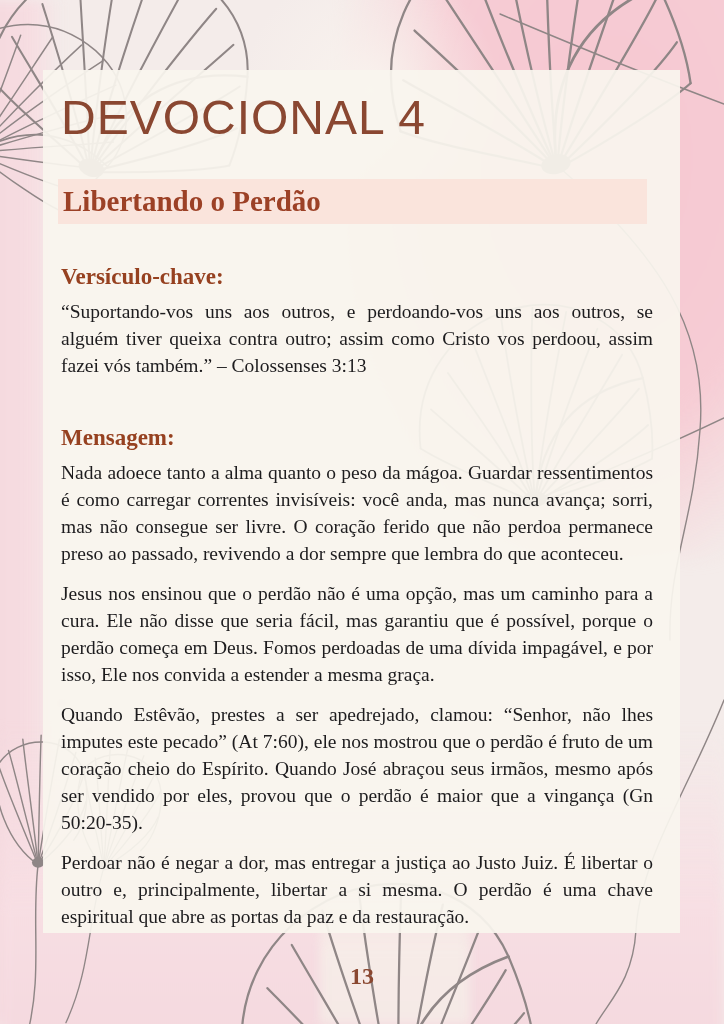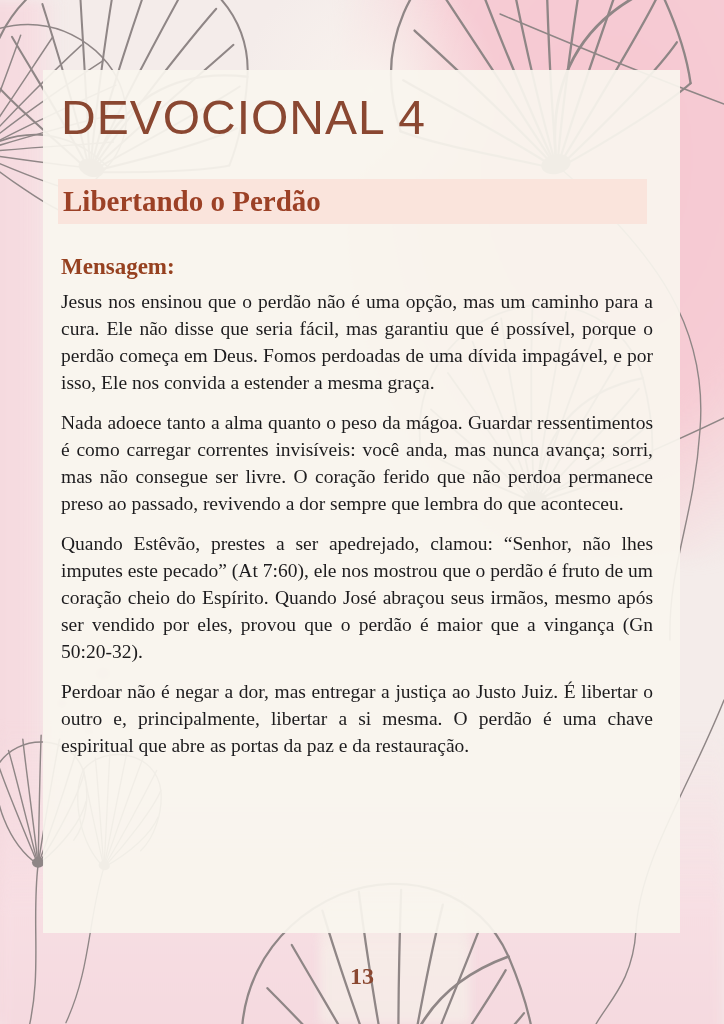--- a/index.html
+++ b/index.html
@@ -65,21 +65,21 @@
     display:flex;align-items:center;
   }
   .subtitle{
     margin:0;padding-left:5px;
     font-size:29px;font-weight:bold;color:#9c4126;
     font-family:"Liberation Serif", serif;
     text-align:right;
   }
   .section{margin:0 27px 0 18px;}
   .section.verse{margin-top:40px;}
-  .section.message{margin-top:30px;}
+  .section.message{margin-top:46px;}
   .sec-heading{
     margin:0 0 8px 0;
     font-size:23px;font-weight:bold;color:#964120;
     font-family:"Liberation Serif", serif;
   }
   .body-p{
     margin:0 0 13px 0;
     font-size:19.5px;line-height:27px;color:#1d1c1e;
     text-align:justify;
   }
@@ -160,24 +160,28 @@
     <path d="M724,700 C688,790 640,860 636,930 C633,980 610,1000 596,1024"></path>
   </svg>
 
   <main class="card">
     <h1 class="title">DEVOCIONAL 4</h1>
 
     <div class="band">
       <h2 class="subtitle">Libertando o Perdão</h2>
     </div>
 
+    <section class="section verse">
+      <h3 class="sec-heading">Versículo-chave:</h3>
+      <p class="body-p">“Suportando-vos uns aos outros, e perdoando-vos uns aos outros, se alguém tiver queixa contra outro; assim como Cristo vos perdoou, assim fazei vós também.” – Colossenses 3:13</p>
+    </section>
 
     <section class="section message">
       <h3 class="sec-heading">Mensagem:</h3>
+      <p class="body-p">Nada adoece tanto a alma quanto o peso da mágoa. Guardar ressentimentos é como carregar correntes invisíveis: você anda, mas nunca avança; sorri, mas não consegue ser livre. O coração ferido que não perdoa permanece preso ao passado, revivendo a dor sempre que lembra do que aconteceu.</p>
       <p class="body-p">Jesus nos ensinou que o perdão não é uma opção, mas um caminho para a cura. Ele não disse que seria fácil, mas garantiu que é possível, porque o perdão começa em Deus. Fomos perdoadas de uma dívida impagável, e por isso, Ele nos convida a estender a mesma graça.</p>
-      <p class="body-p">Nada adoece tanto a alma quanto o peso da mágoa. Guardar ressentimentos é como carregar correntes invisíveis: você anda, mas nunca avança; sorri, mas não consegue ser livre. O coração ferido que não perdoa permanece preso ao passado, revivendo a dor sempre que lembra do que aconteceu.</p>
-      <p class="body-p">Quando Estêvão, prestes a ser apedrejado, clamou: “Senhor, não lhes imputes este pecado” (At 7:60), ele nos mostrou que o perdão é fruto de um coração cheio do Espírito. Quando José abraçou seus irmãos, mesmo após ser vendido por eles, provou que o perdão é maior que a vingança (Gn 50:20-32).</p>
+      <p class="body-p">Quando Estêvão, prestes a ser apedrejado, clamou: “Senhor, não lhes imputes este pecado” (At 7:60), ele nos mostrou que o perdão é fruto de um coração cheio do Espírito. Quando José abraçou seus irmãos, mesmo após ser vendido por eles, provou que o perdão é maior que a vingança (Gn 50:20-35).</p>
       <p class="body-p">Perdoar não é negar a dor, mas entregar a justiça ao Justo Juiz. É libertar o outro e, principalmente, libertar a si mesma. O perdão é uma chave espiritual que abre as portas da paz e da restauração.</p>
     </section>
   </main>
 
   <div class="pagenum">13</div>
 </div>
 
 </body></html>

